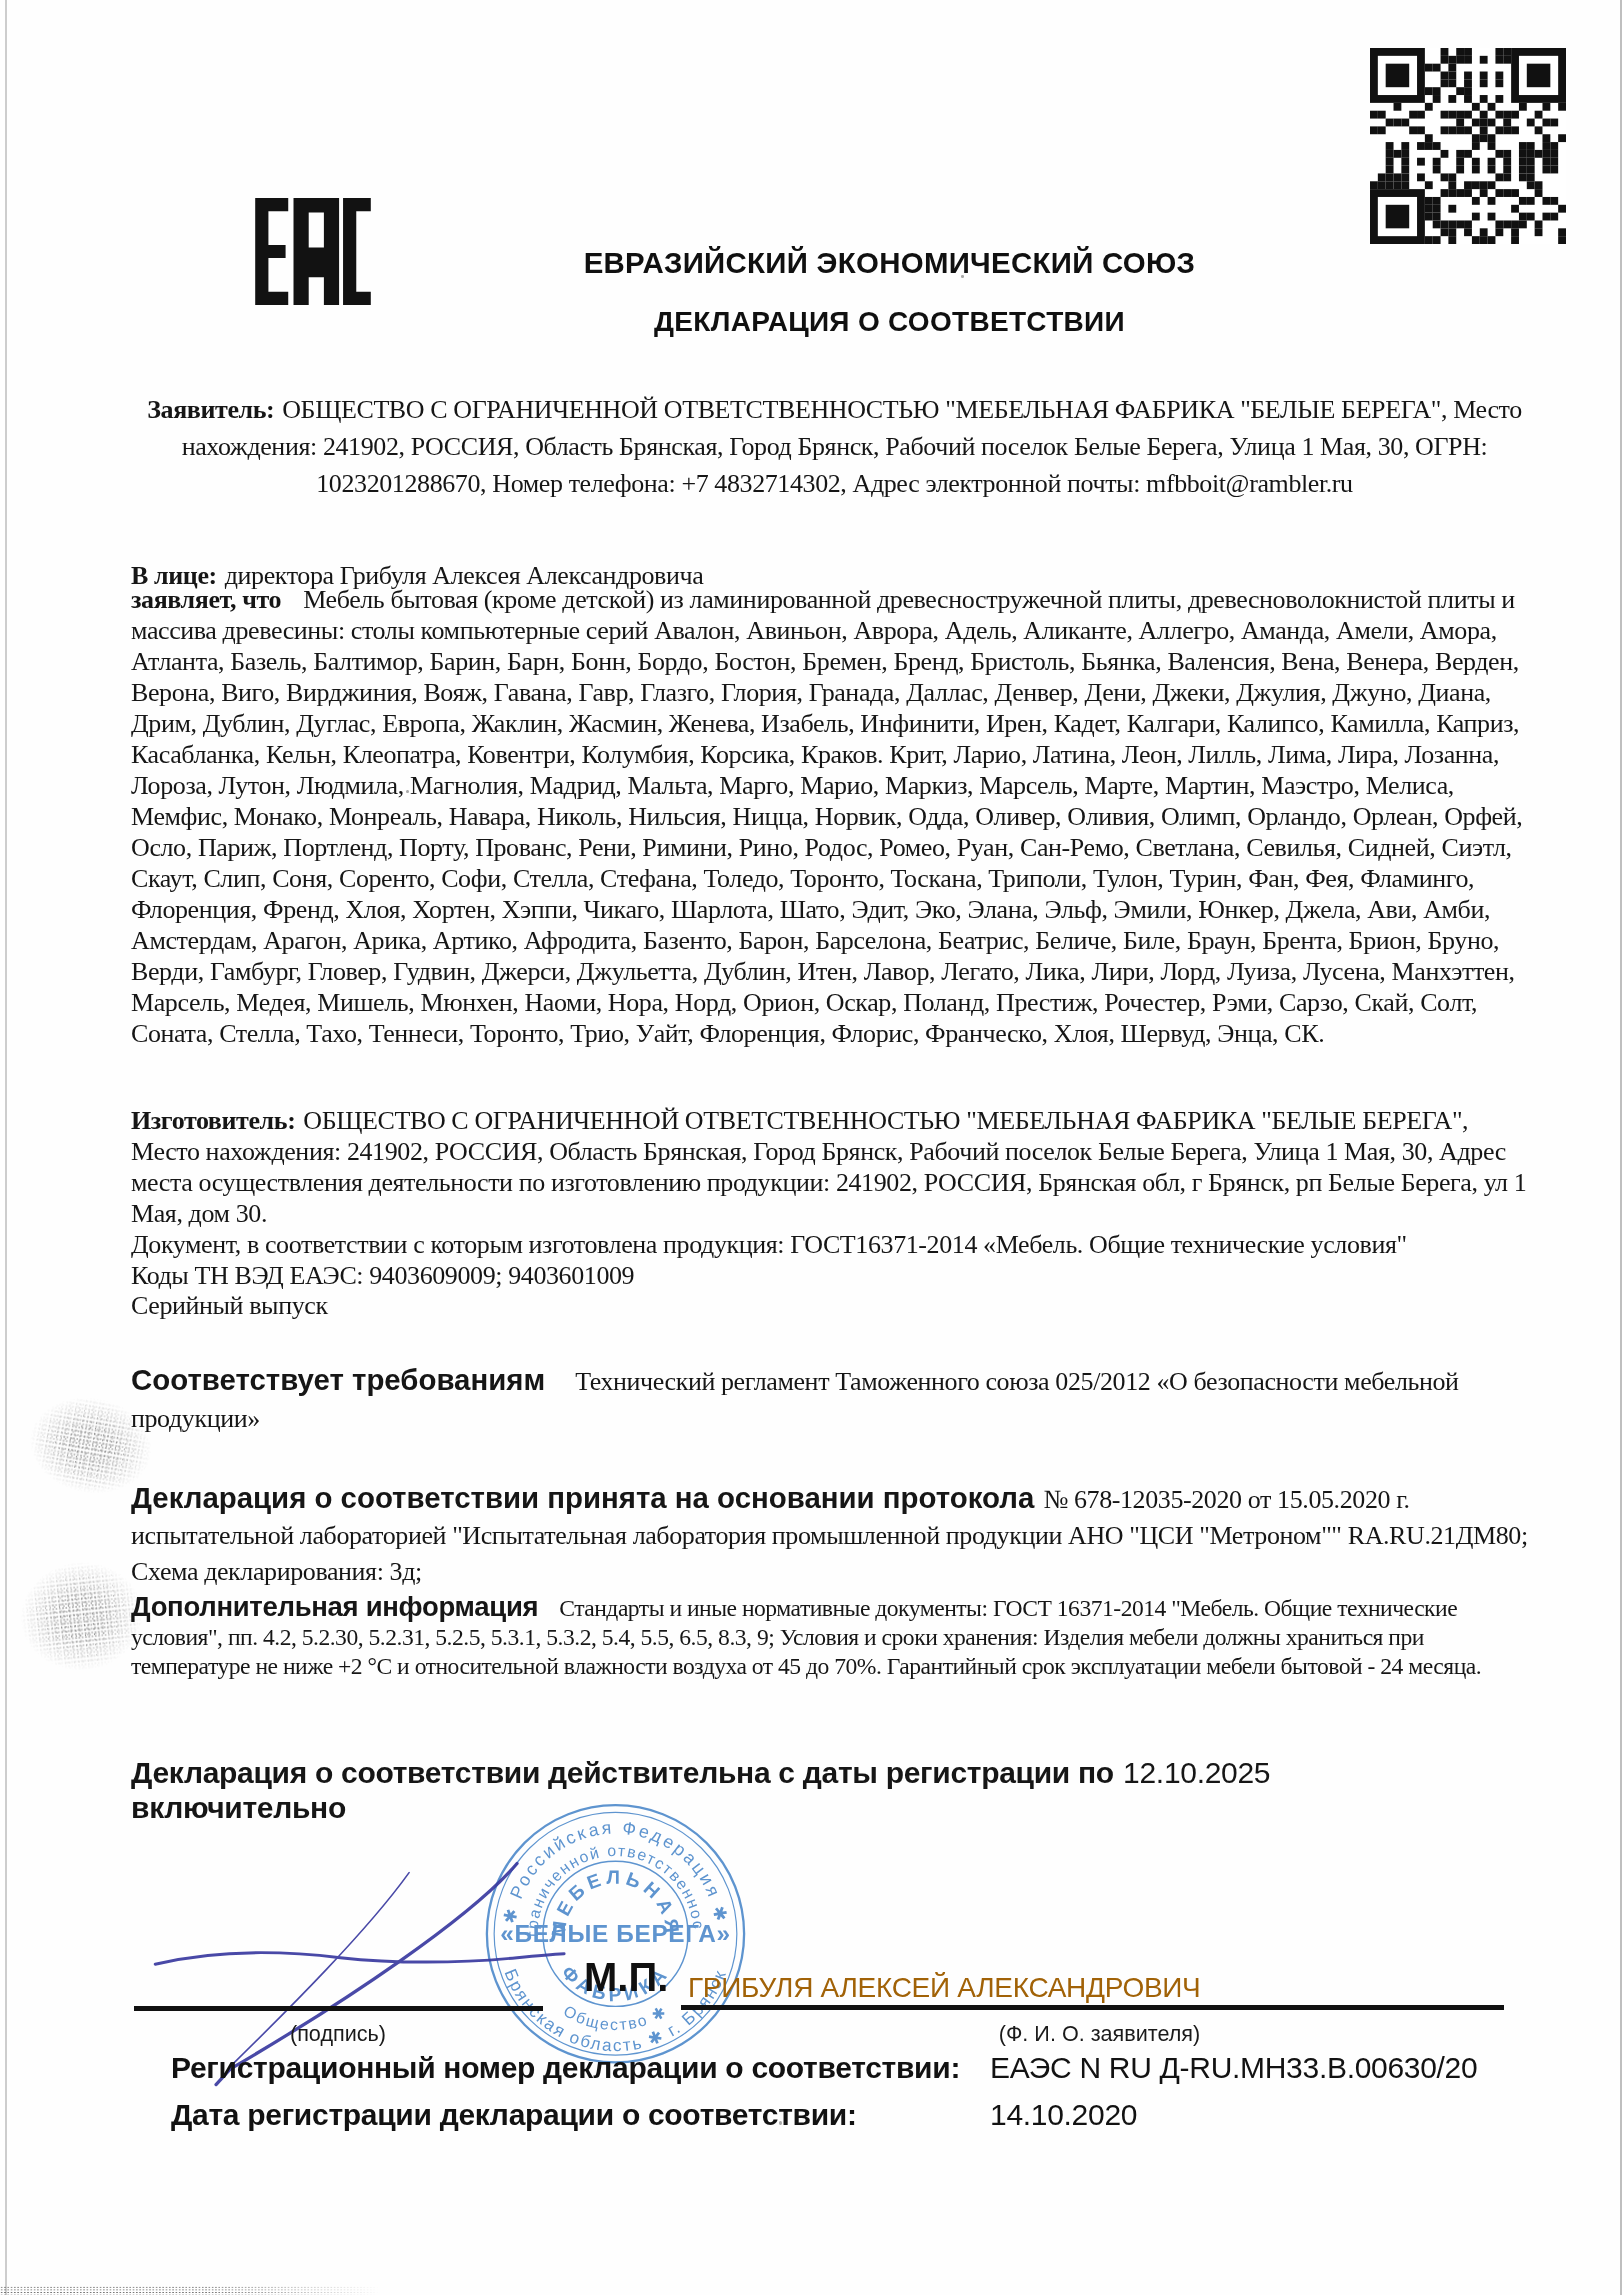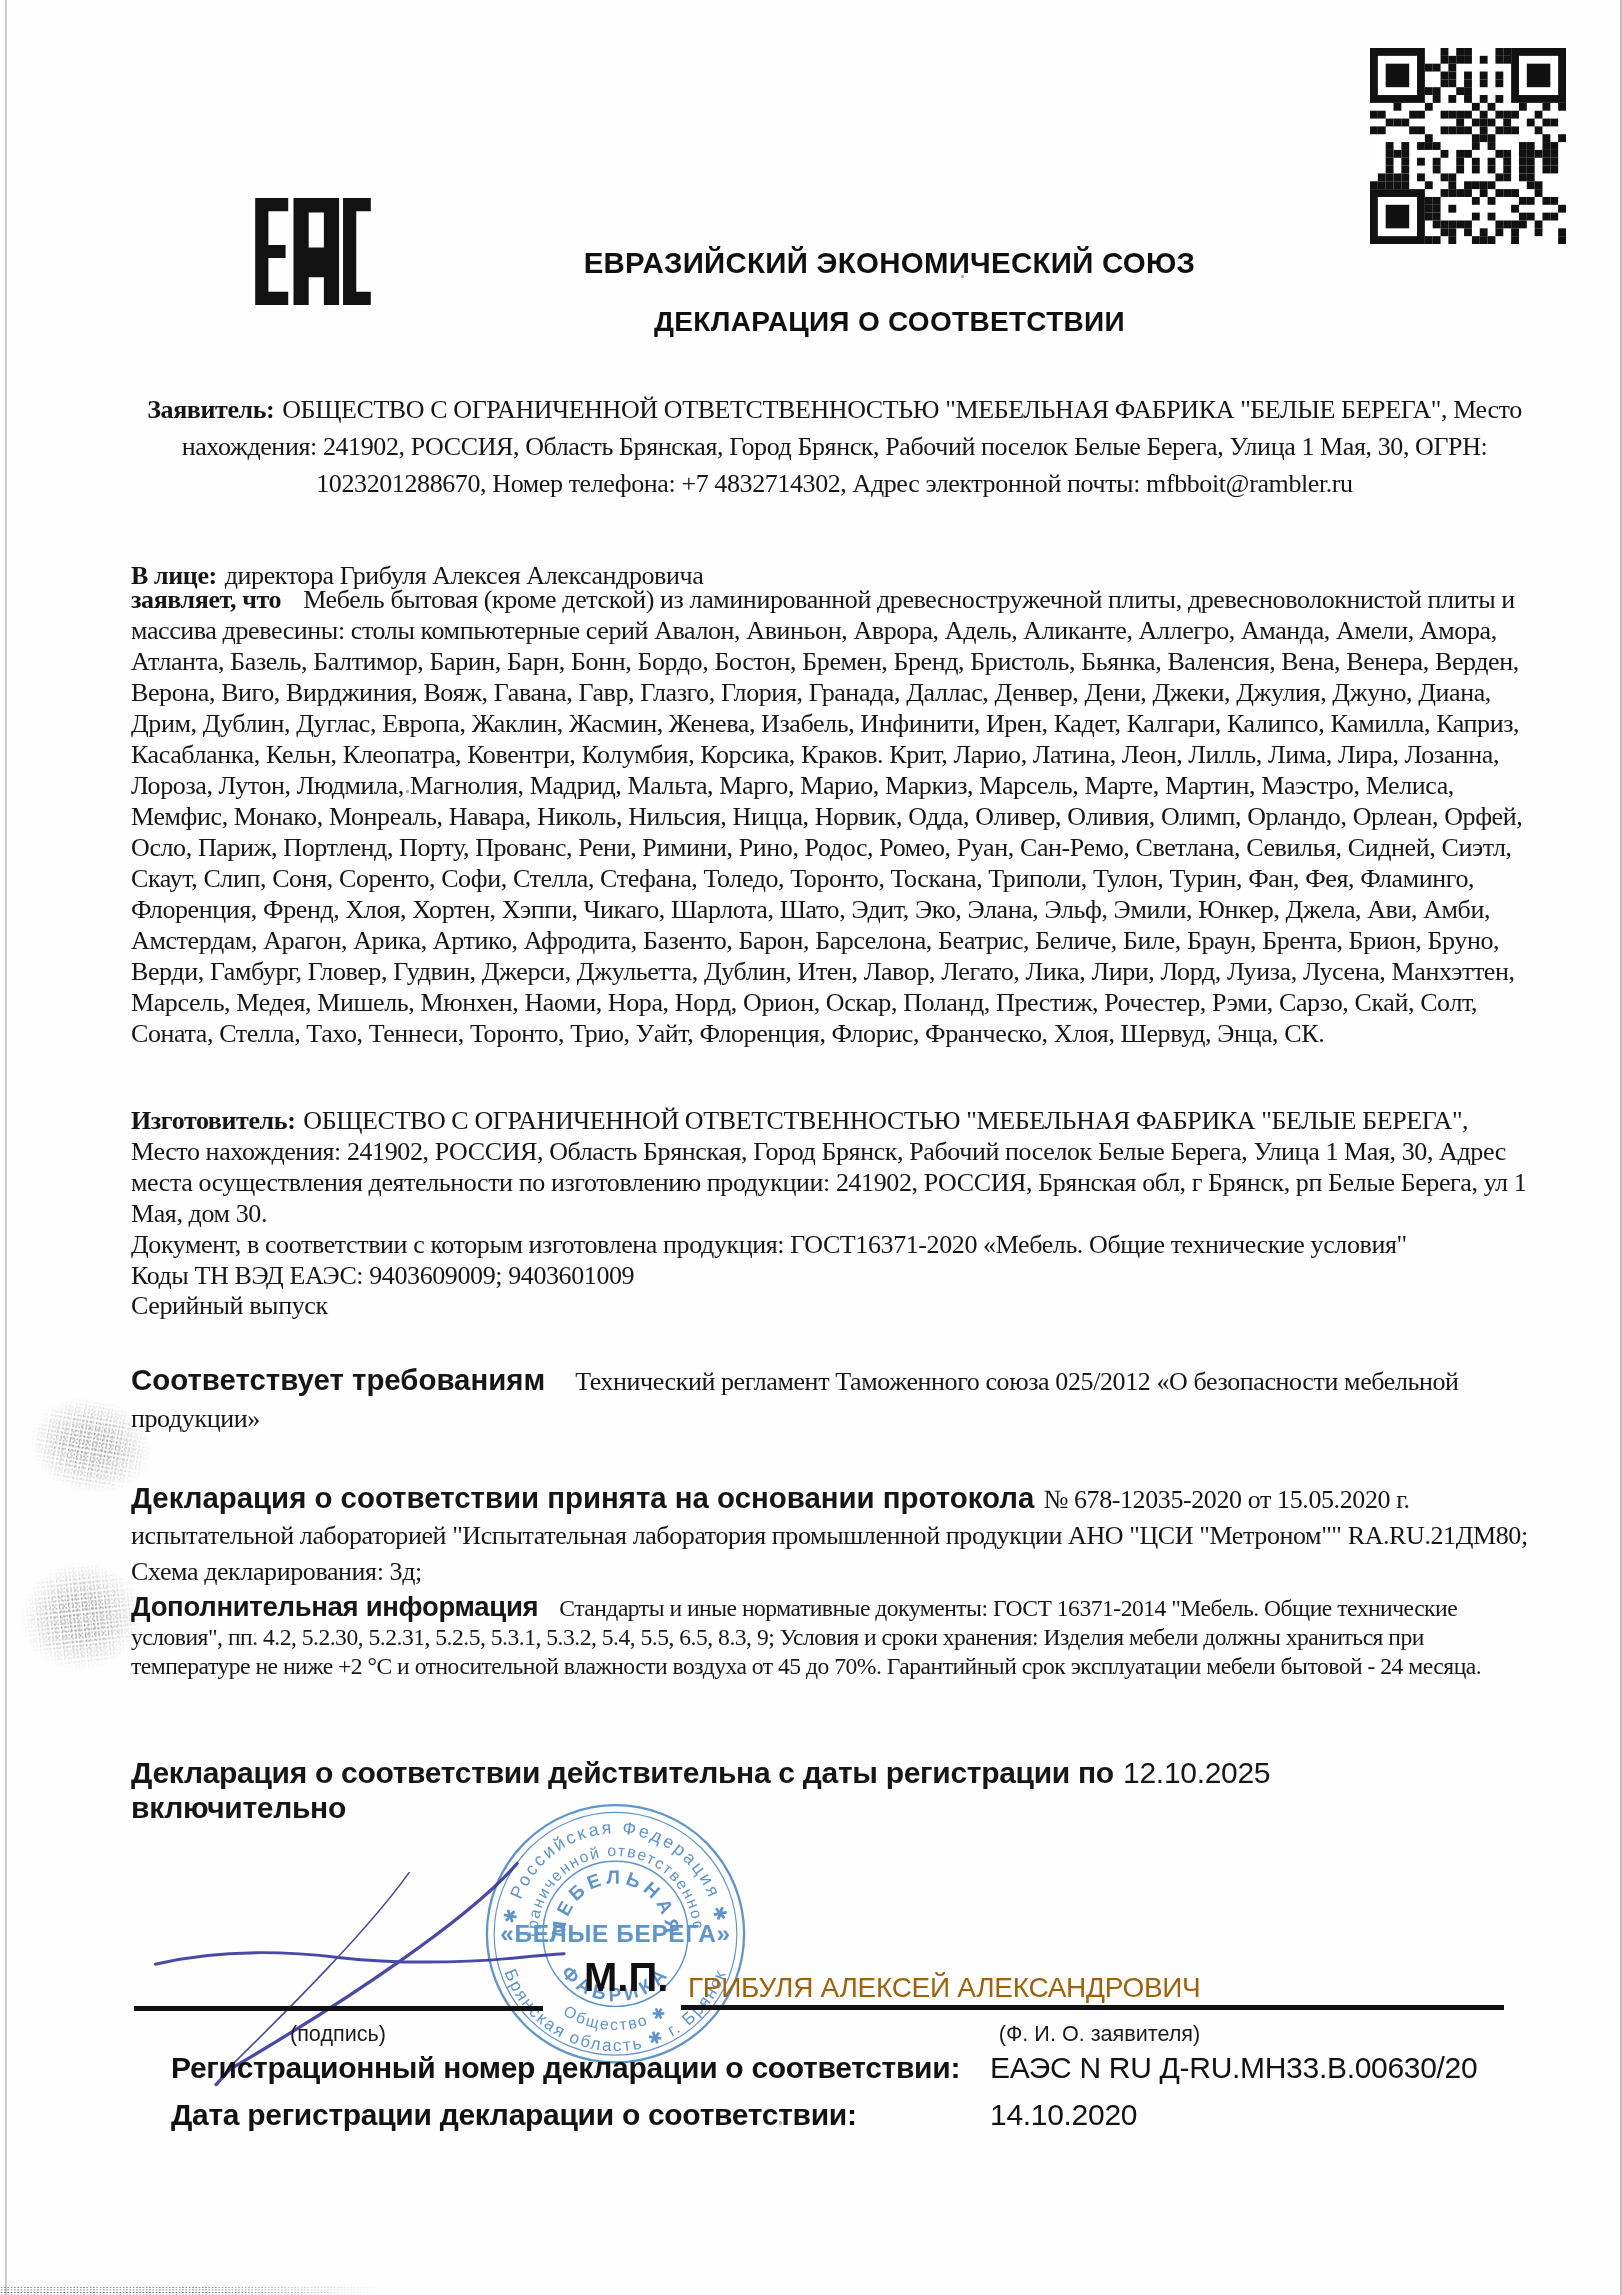--- a/index.html
+++ b/index.html
@@ -332,21 +332,21 @@
   <div class="title-wrap title2">ДЕКЛАРАЦИЯ О СООТВЕТСТВИИ</div>
 
   <p class="para applicant"><span class="blabel">Заявитель:</span><span>ОБЩЕСТВО С ОГРАНИЧЕННОЙ ОТВЕТСТВЕННОСТЬЮ "МЕБЕЛЬНАЯ ФАБРИКА "БЕЛЫЕ БЕРЕГА", Место нахождения: 241902, РОССИЯ, Область Брянская, Город Брянск, Рабочий поселок Белые Берега, Улица 1 Мая, 30, ОГРН: 1023201288670, Номер телефона: +7 4832714302, Адрес электронной почты: mfbboit@rambler.ru</span></p>
 
   <p class="para person"><span class="blabel">В лице:</span><span>директора Грибуля Алексея Александровича</span></p>
 
   <p class="para declares"><span class="blabel">заявляет, что</span><span>Мебель бытовая (кроме детской) из ламинированной древесностружечной плиты, древесноволокнистой плиты и массива древесины: столы компьютерные серий Авалон, Авиньон, Аврора, Адель, Аликанте, Аллегро, Аманда, Амели, Амора, Атланта, Базель, Балтимор, Барин, Барн, Бонн, Бордо, Бостон, Бремен, Бренд, Бристоль, Бьянка, Валенсия, Вена, Венера, Верден, Верона, Виго, Вирджиния, Вояж, Гавана, Гавр, Глазго, Глория, Гранада, Даллас, Денвер, Дени, Джеки, Джулия, Джуно, Диана, Дрим, Дублин, Дуглас, Европа, Жаклин, Жасмин, Женева, Изабель, Инфинити, Ирен, Кадет, Калгари, Калипсо, Камилла, Каприз, Касабланка, Кельн, Клеопатра, Ковентри, Колумбия, Корсика, Краков. Крит, Ларио, Латина, Леон, Лилль, Лима, Лира, Лозанна, Лороза, Лутон, Людмила, Магнолия, Мадрид, Мальта, Марго, Марио, Маркиз, Марсель, Марте, Мартин, Маэстро, Мелиса, Мемфис, Монако, Монреаль, Навара, Николь, Нильсия, Ницца, Норвик, Одда, Оливер, Оливия, Олимп, Орландо, Орлеан, Орфей, Осло, Париж, Портленд, Порту, Прованс, Рени, Римини, Рино, Родос, Ромео, Руан, Сан-Ремо, Светлана, Севилья, Сидней, Сиэтл, Скаут, Слип, Соня, Соренто, Софи, Стелла, Стефана, Толедо, Торонто, Тоскана, Триполи, Тулон, Турин, Фан, Фея, Фламинго, Флоренция, Френд, Хлоя, Хортен, Хэппи, Чикаго, Шарлота, Шато, Эдит, Эко, Элана, Эльф, Эмили, Юнкер, Джела, Ави, Амби, Амстердам, Арагон, Арика, Артико, Афродита, Базенто, Барон, Барселона, Беатрис, Беличе, Биле, Браун, Брента, Брион, Бруно, Верди, Гамбург, Гловер, Гудвин, Джерси, Джульетта, Дублин, Итен, Лавор, Легато, Лика, Лири, Лорд, Луиза, Лусена, Манхэттен, Марсель, Медея, Мишель, Мюнхен, Наоми, Нора, Норд, Орион, Оскар, Поланд, Престиж, Рочестер, Рэми, Сарзо, Скай, Солт, Соната, Стелла, Тахо, Теннеси, Торонто, Трио, Уайт, Флоренция, Флорис, Франческо, Хлоя, Шервуд, Энца, СК.</span></p>
 
   <div class="para manu-block">
     <p><span class="blabel">Изготовитель:</span><span>ОБЩЕСТВО С ОГРАНИЧЕННОЙ ОТВЕТСТВЕННОСТЬЮ "МЕБЕЛЬНАЯ ФАБРИКА "БЕЛЫЕ БЕРЕГА", Место нахождения: 241902, РОССИЯ, Область Брянская, Город Брянск, Рабочий поселок Белые Берега, Улица 1 Мая, 30, Адрес места осуществления деятельности по изготовлению продукции: 241902, РОССИЯ, Брянская обл, г Брянск, рп Белые Берега, ул 1 Мая, дом 30.</span></p>
-    <p class="extra">Документ, в соответствии с которым изготовлена продукция: ГОСТ16371-2020 «Мебель. Общие технические условия"</p>
+    <p class="extra">Документ, в соответствии с которым изготовлена продукция: ГОСТ16371-2014 «Мебель. Общие технические условия"</p>
     <p class="extra">Коды ТН ВЭД ЕАЭС: 9403609009; 9403601009</p>
     <p class="extra">Серийный выпуск</p>
   </div>
 
   <p class="para compliance"><span class="sanslabel">Соответствует требованиям</span><span>Технический регламент Таможенного союза 025/2012 «О безопасности мебельной продукции»</span></p>
 
   <p class="para protocol"><span class="sanslabel">Декларация о соответствии принята на основании протокола</span><span>№ 678-12035-2020 от 15.05.2020 г. испытательной лабораторией "Испытательная лаборатория промышленной продукции АНО "ЦСИ "Метроном"" RA.RU.21ДМ80; Схема декларирования: 3д;</span></p>
 
   <p class="para additional"><span class="sanslabel">Дополнительная информация</span><span>Стандарты и иные нормативные документы: ГОСТ 16371-2014 "Мебель. Общие технические условия", пп. 4.2, 5.2.30, 5.2.31, 5.2.5, 5.3.1, 5.3.2, 5.4, 5.5, 6.5, 8.3, 9; Условия и сроки хранения: Изделия мебели должны храниться при температуре не ниже +2 °С и относительной влажности воздуха от 45 до 70%. Гарантийный срок эксплуатации мебели бытовой - 24 месяца.</span></p>
 

